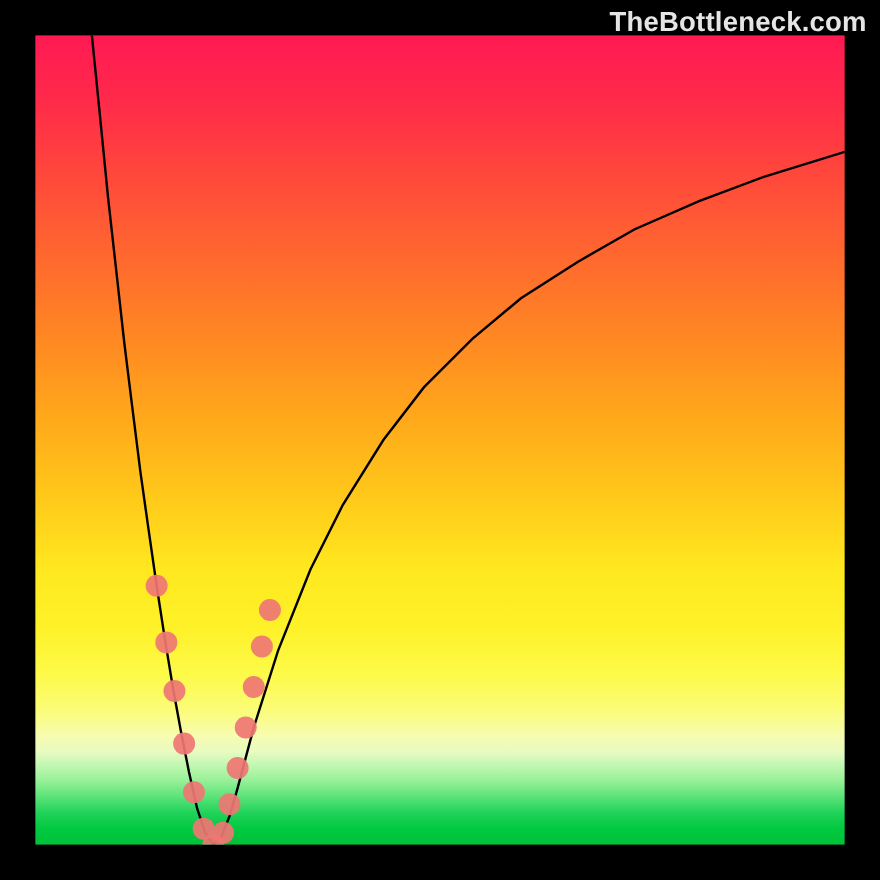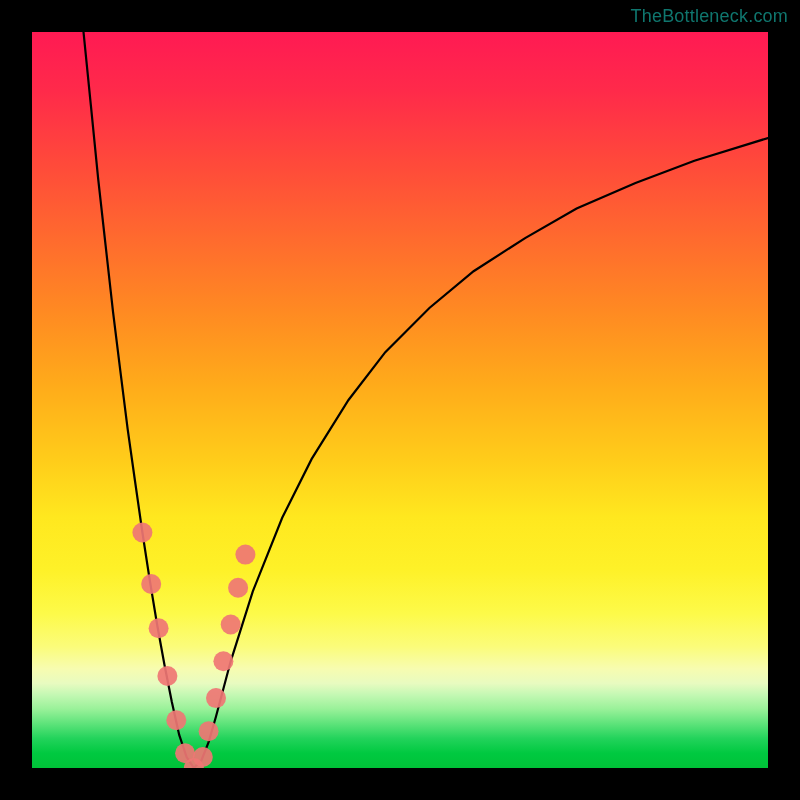--- a/index.html
+++ b/index.html
@@ -65,23 +65,23 @@
     stroke-linecap: round;
   }
   .dot {
     fill: #ef7674;
     fill-opacity: 0.92;
   }
   .watermark {
     position: absolute;
     top: 6px;
     right: 12px;
-    color: #0f766e;
-    font-size: 18px;
-    font-weight: 400;
+    color: #e5e5e5;
+    font-size: 25px;
+    font-weight: 700;
     letter-spacing: 0.2px;
     user-select: none;
   }
 </style>
 </head>
 <body>
 
 <div class="outer">
   <div class="plot-area">
     <div class="gradient"></div>

